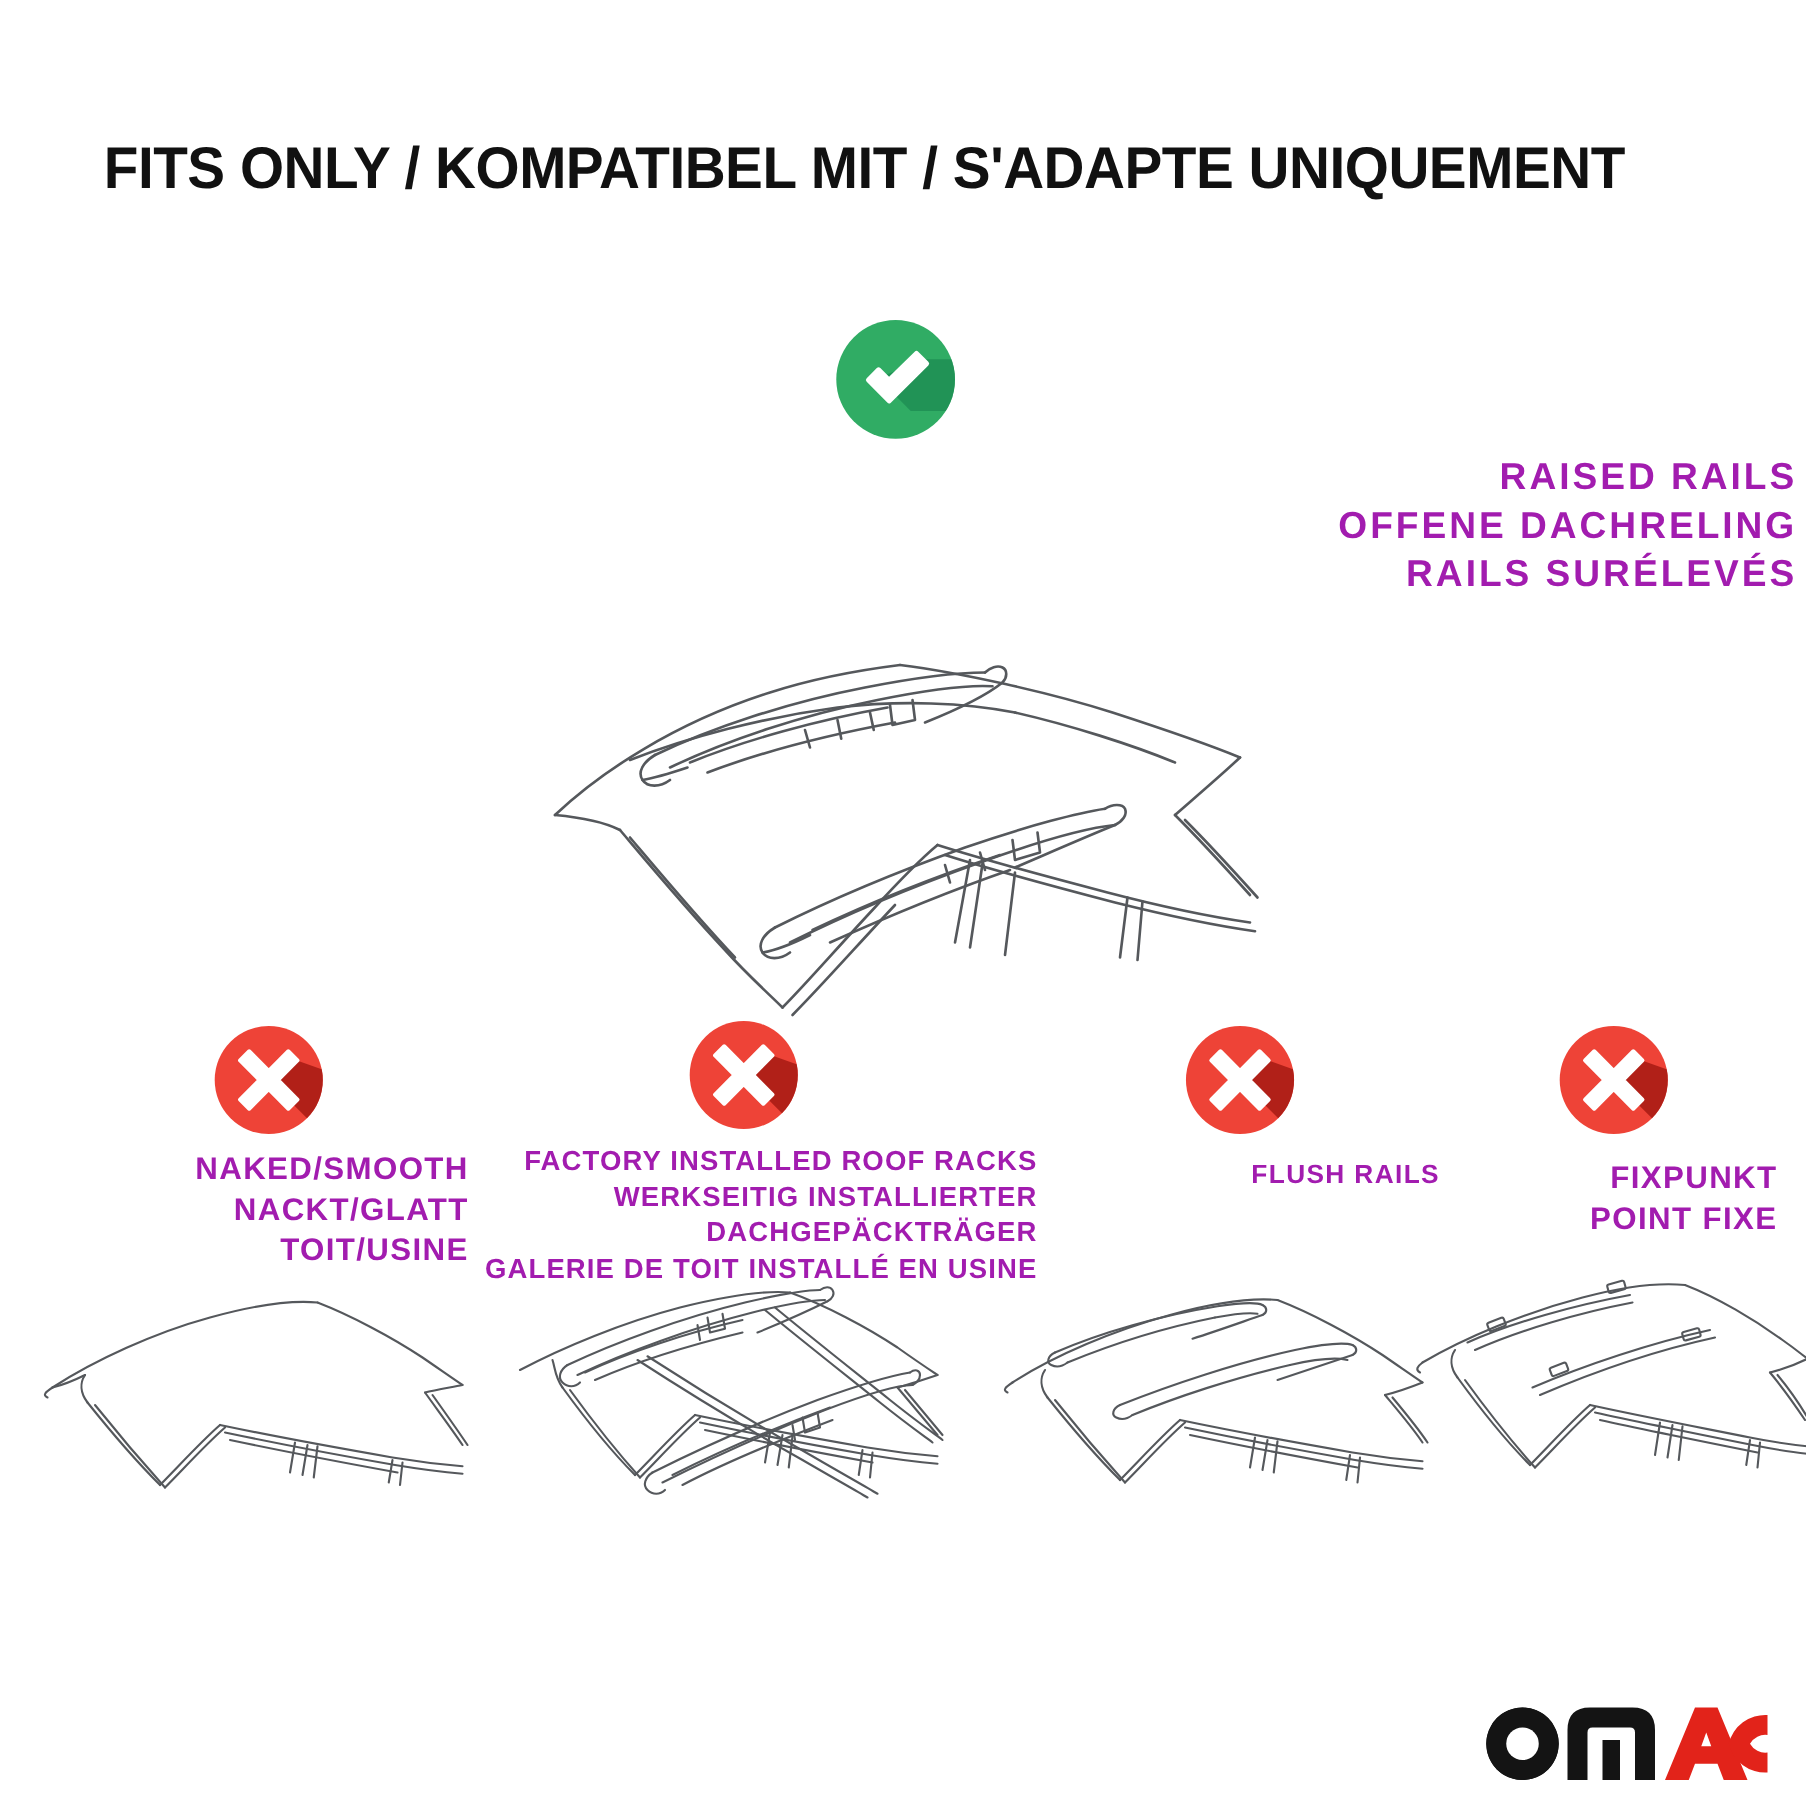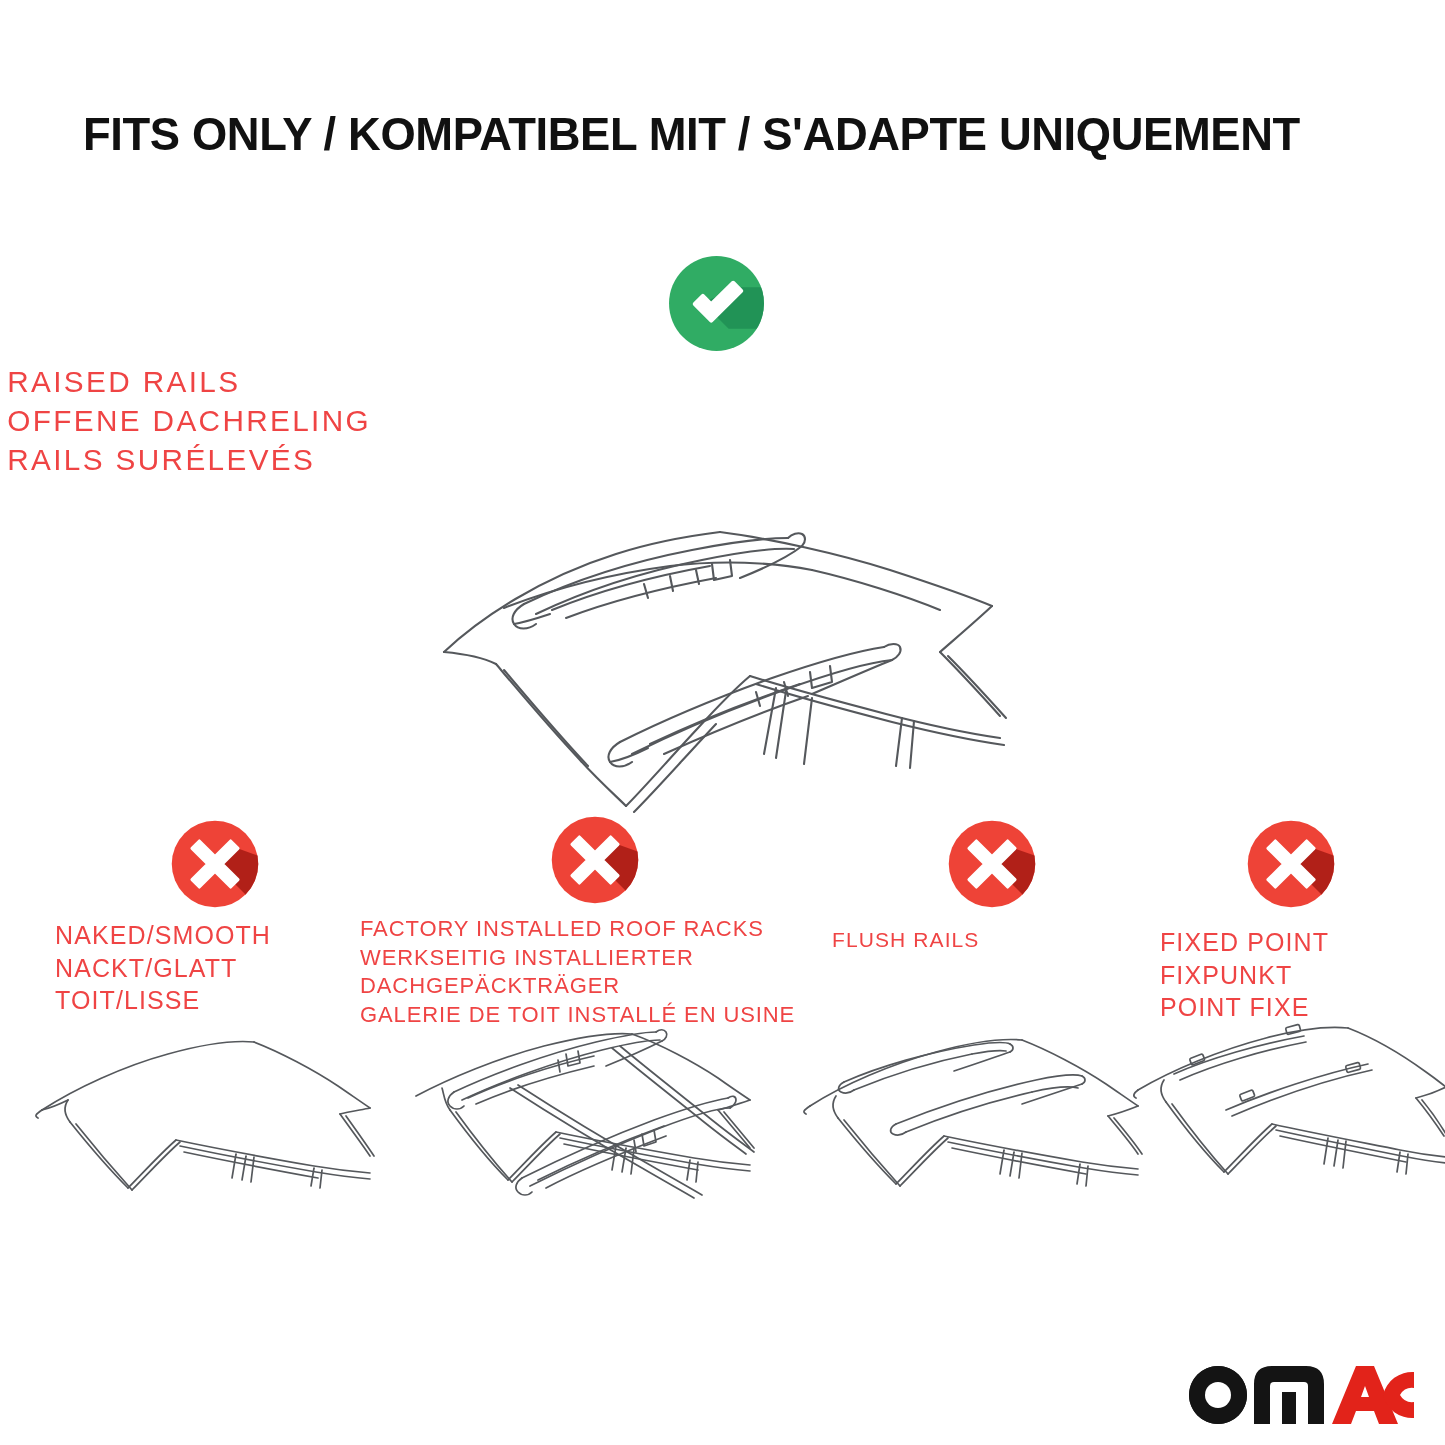--- a/index.html
+++ b/index.html
@@ -21,23 +21,23 @@
     letter-spacing:-0.4px;
     color:#111111;
     white-space:nowrap;
     transform:scaleX(0.965);
     transform-origin:left center;
   }
 
   
   .lbl{
     font-family:"Liberation Sans", sans-serif;
-    font-weight:400;
-    color:#ef4444;
-    text-align:left;
+    font-weight:700;
+    color:#a21caf;
+    text-align:right;
     line-height:1.30;
     white-space:nowrap;
   }
 
   
   .ok-icon{
     position:absolute;left:666px;top:253px;
     width:101px;height:101px;
   }
   .ok-label{
@@ -184,21 +184,21 @@
         <circle cx="50" cy="50" r="47" fill="#EE4337"></circle>
         <g clip-path="url(#xclip0)">
           <path d="M50 50 L100 100 L100 42 L66 30 Z" fill="#A81B15" opacity="0.88"></path>
         </g>
         <path d="M33 25 L50 42 L67 25 L75 33 L58 50 L75 67 L67 75 L50 58 L33 75 L25 67 L42 50 L25 33 Z" fill="#ffffff" stroke="#ffffff" stroke-width="3.4" stroke-linejoin="round"></path>
       </svg>
     </div>
     <div class="lbl">
       <div>NAKED/SMOOTH</div>
       <div>NACKT/GLATT</div>
-      <div>TOIT/LISSE</div>
+      <div>TOIT/USINE</div>
     </div>
   </div>
 
   <div class="col col-1">
     <div class="x-icon">
       <svg viewBox="0 0 100 100" width="92" height="92">
         <defs>
             <clipPath id="xclip1">
               <circle cx="50" cy="50" r="47"></circle>
             </clipPath>
@@ -247,21 +247,20 @@
             </clipPath>
           </defs>
         <circle cx="50" cy="50" r="47" fill="#EE4337"></circle>
         <g clip-path="url(#xclip3)">
           <path d="M50 50 L100 100 L100 42 L66 30 Z" fill="#A81B15" opacity="0.88"></path>
         </g>
         <path d="M33 25 L50 42 L67 25 L75 33 L58 50 L75 67 L67 75 L50 58 L33 75 L25 67 L42 50 L25 33 Z" fill="#ffffff" stroke="#ffffff" stroke-width="3.4" stroke-linejoin="round"></path>
       </svg>
     </div>
     <div class="lbl">
-      <div>FIXED POINT</div>
       <div>FIXPUNKT</div>
       <div>POINT FIXE</div>
     </div>
   </div>
 
   <div class="car-art car-0">
     <svg viewBox="0 0 360 250" width="360" height="250">
       <g fill="none" stroke="#55585c" stroke-width="1.7" stroke-linecap="round" stroke-linejoin="round">
         <path d="M24 92 C58 70 106 48 150 36 C186 26 214 22 236 24"></path>
         <path d="M236 24 C262 34 296 52 320 68 C336 79 346 86 352 90"></path>

